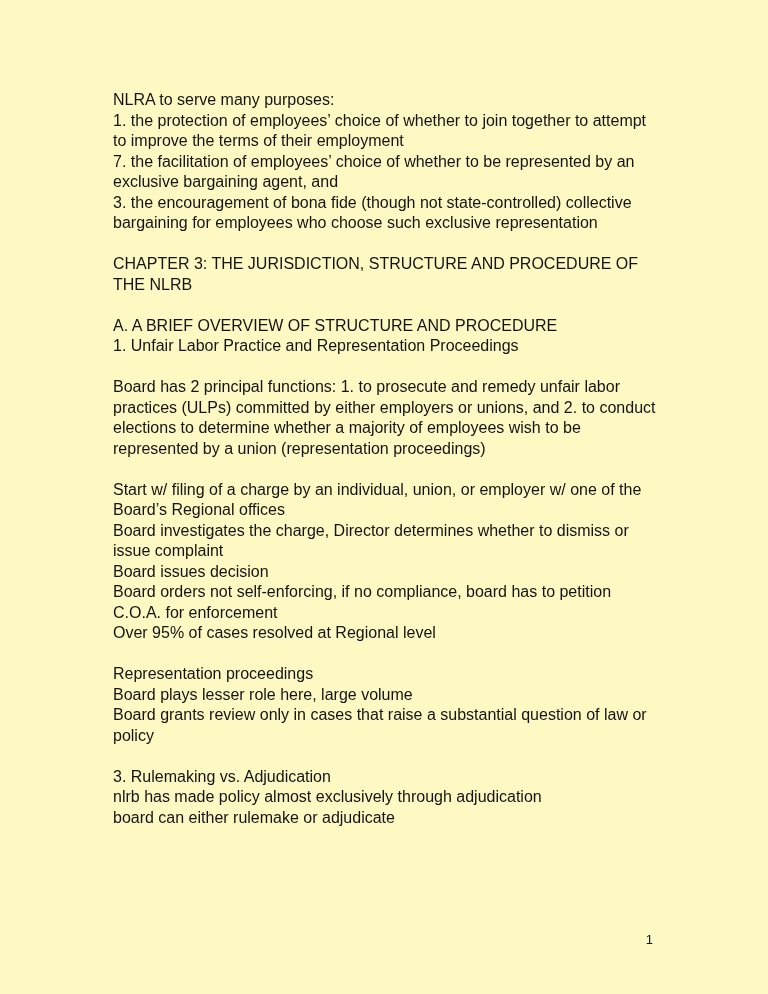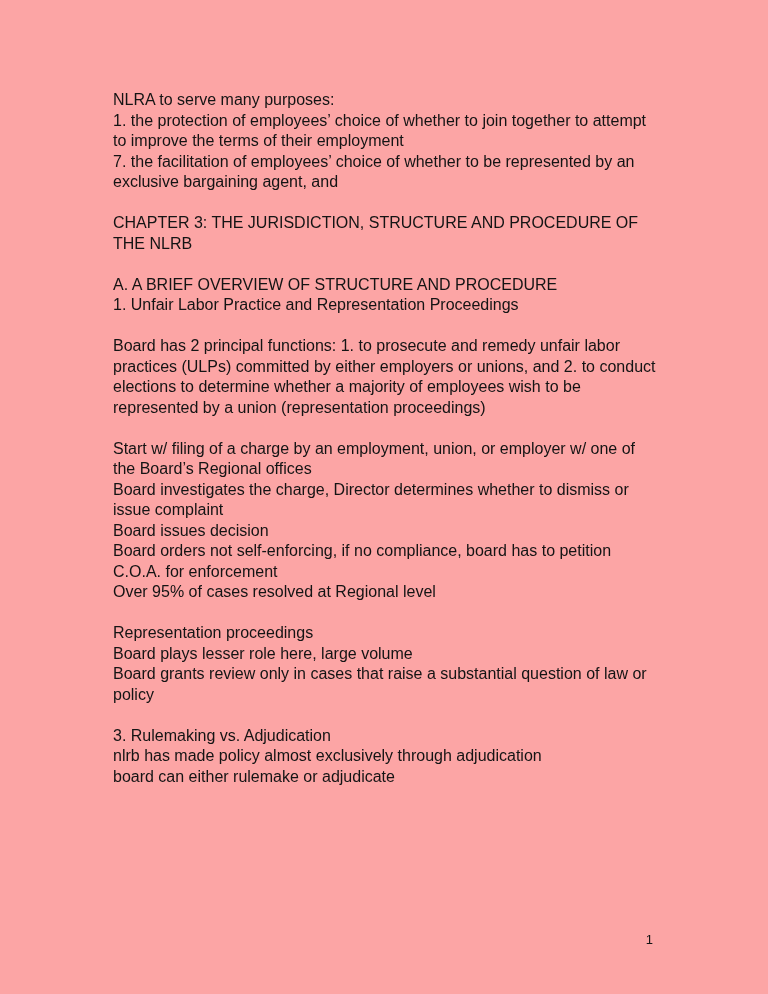--- a/index.html
+++ b/index.html
@@ -5,21 +5,21 @@
   html, body {
     margin: 0;
     padding: 0;
     background: #ffffff;
     font-family: "Liberation Sans", "DejaVu Sans", sans-serif;
   }
   .page {
     position: relative;
     width: 768px;
     height: 994px;
-    background: #fca5a5;
+    background: #fef9c3;
     box-sizing: border-box;
     overflow: hidden;
   }
   .content {
     position: absolute;
     top: 90px;
     left: 113px;
     width: 543px;
     color: #141414;
     font-size: 16px;
@@ -48,33 +48,34 @@
 </style>
 </head>
 <body>
 
 <div class="page">
   <div class="content" id="document-content">
       <div class="group">
         <p class="line">NLRA to serve many purposes:</p>
         <p class="line">1. the protection of employees’ choice of whether to join together to attempt to improve the terms of their employment</p>
         <p class="line">7. the facilitation of employees’ choice of whether to be represented by an exclusive bargaining agent, and</p>
+        <p class="line">3. the encouragement of bona fide (though not state-controlled) collective bargaining for employees who choose such exclusive representation</p>
       </div>
       <div class="group">
         <p class="line underline">CHAPTER 3: THE JURISDICTION, STRUCTURE AND PROCEDURE OF THE NLRB</p>
       </div>
       <div class="group">
         <p class="line">A. A BRIEF OVERVIEW OF STRUCTURE AND PROCEDURE</p>
         <p class="line underline">1. Unfair Labor Practice and Representation Proceedings</p>
       </div>
       <div class="group">
         <p class="line">Board has 2 principal functions: 1. to prosecute and remedy unfair labor practices (ULPs) committed by either employers or unions, and 2. to conduct elections to determine whether a majority of employees wish to be represented by a union (representation proceedings)</p>
       </div>
       <div class="group">
-        <p class="line">Start w/ filing of a charge by an employment, union, or employer w/ one of the Board’s Regional offices</p>
+        <p class="line">Start w/ filing of a charge by an individual, union, or employer w/ one of the Board’s Regional offices</p>
         <p class="line">Board investigates the charge, Director determines whether to dismiss or issue complaint</p>
         <p class="line">Board issues decision</p>
         <p class="line">Board orders not self-enforcing, if no compliance, board has to petition C.O.A. for enforcement</p>
         <p class="line">Over 95% of cases resolved at Regional level</p>
       </div>
       <div class="group">
         <p class="line">Representation proceedings</p>
         <p class="line">Board plays lesser role here, large volume</p>
         <p class="line">Board grants review only in cases that raise a substantial question of law or policy</p>
       </div>

